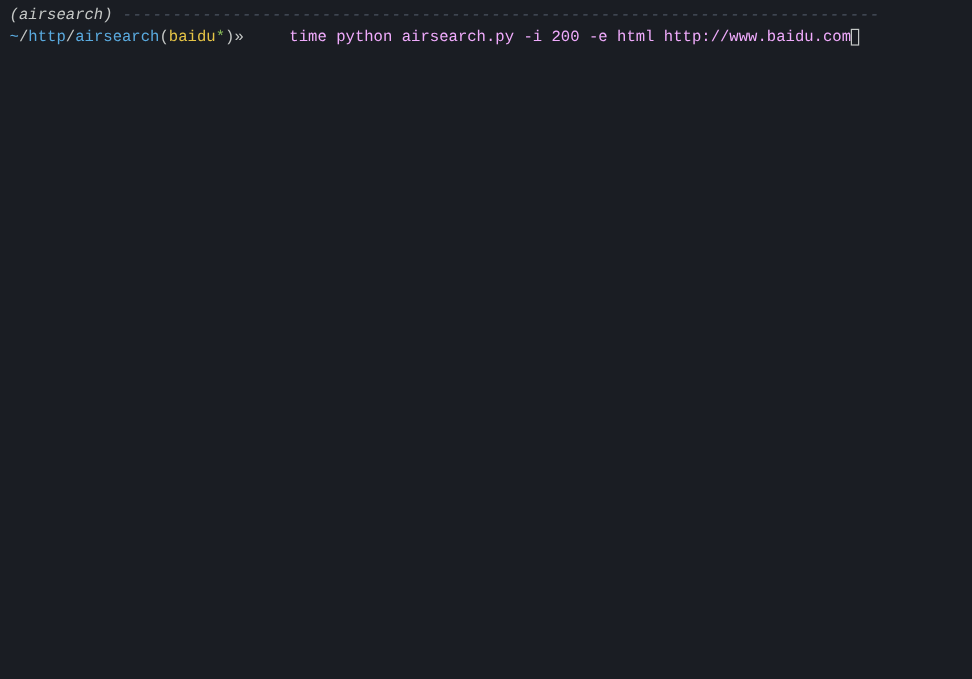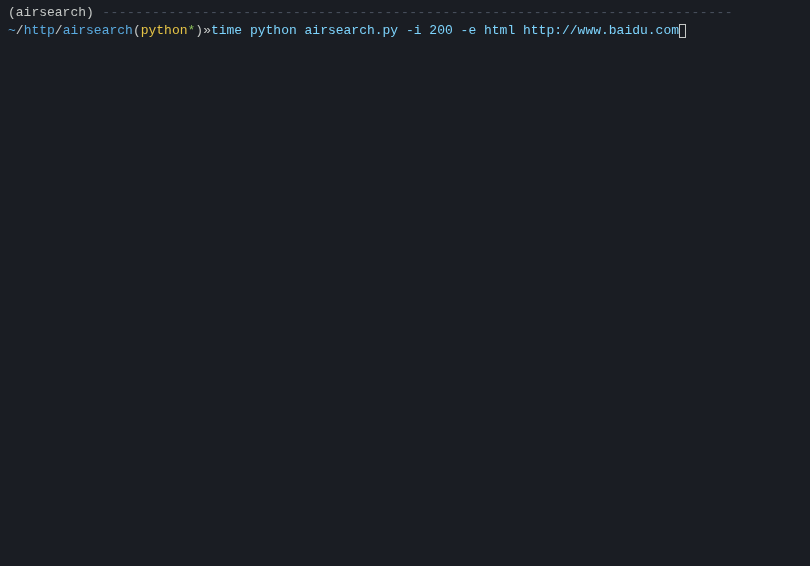--- a/index.html
+++ b/index.html
@@ -14,20 +14,21 @@
       color: #c5c8c6;
       width: 810px;
       height: 566px;
       overflow: hidden;
       padding: 4px 8px;
       line-height: 1.4;
     }
     .line1 {
       white-space: nowrap;
       color: #c5c8c6;
+      font-style: italic;
     }
     .env-name {
       color: #c5c8c6;
     }
     .dashes {
       color: #4a5260;
       letter-spacing: 0.5px;
     }
     .line2 {
       white-space: nowrap;
@@ -50,21 +51,22 @@
     .branch {
       color: #e6c446;
     }
     .star {
       color: #8abd5a;
     }
     .arrow {
       color: #c5c8c6;
     }
     .command {
-      color: #7dd3fc;
+      color: #f0abfc;
+      margin-left: 38px;
     }
     .cursor-box {
       display: inline-block;
       width: 7px;
       height: 14px;
       border: 1px solid #c5c8c6;
       vertical-align: text-bottom;
       margin-left: 0px;
     }
     .slash {
@@ -78,21 +80,21 @@
   <span class="env-name">(</span><span class="env-name">airsearch</span><span class="env-name">)</span><span class="dashes"> ----------------------------------------------------------------------------</span>
 </div>
 
 <div class="line2">
   <span class="path-tilde">~</span>
     <span class="slash">/</span>
     <span class="path-code">http</span>
     <span class="slash">/</span>
     <span class="path-airsearch">airsearch</span>
     <span class="paren">(</span>
-    <span class="branch">python</span>
+    <span class="branch">baidu</span>
     <span class="star">*</span>
     <span class="paren">)</span>
     <span> </span>
     <span class="arrow">»</span>
     <span> </span>
     <span class="command">time python airsearch.py -i 200 -e html http://www.baidu.com</span>
     <span class="cursor-box"></span>
 </div>
 
 </body></html>

